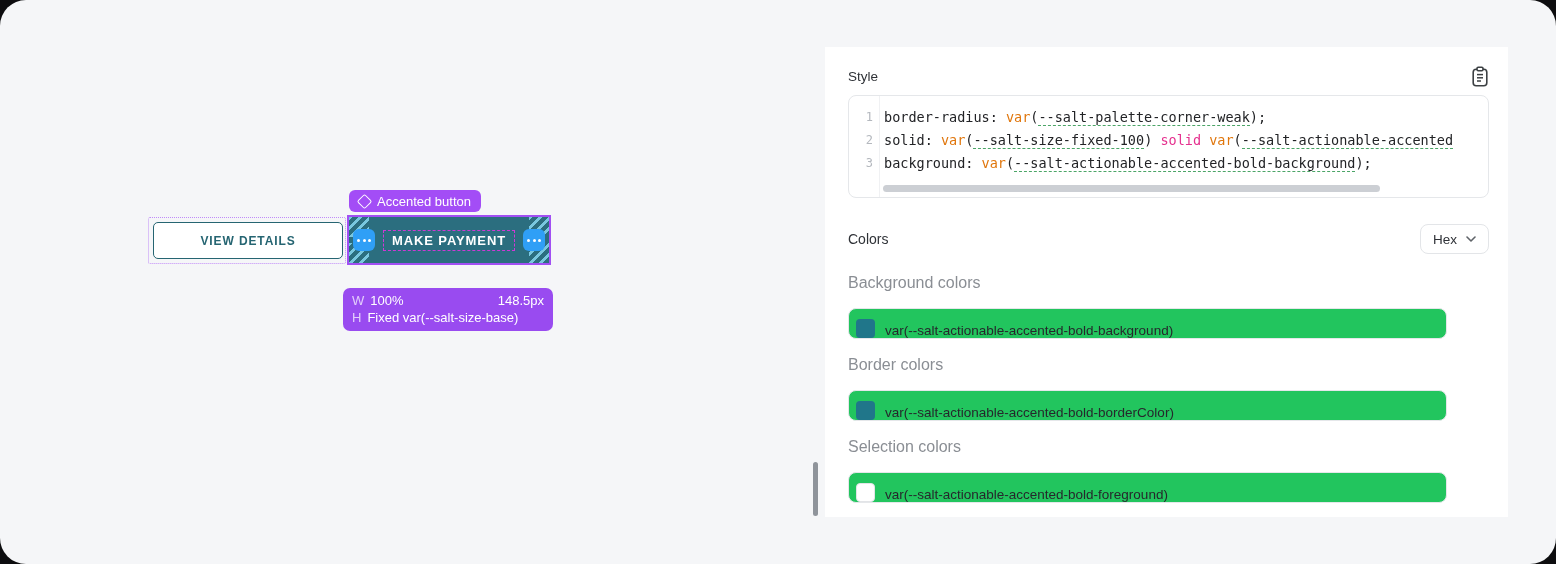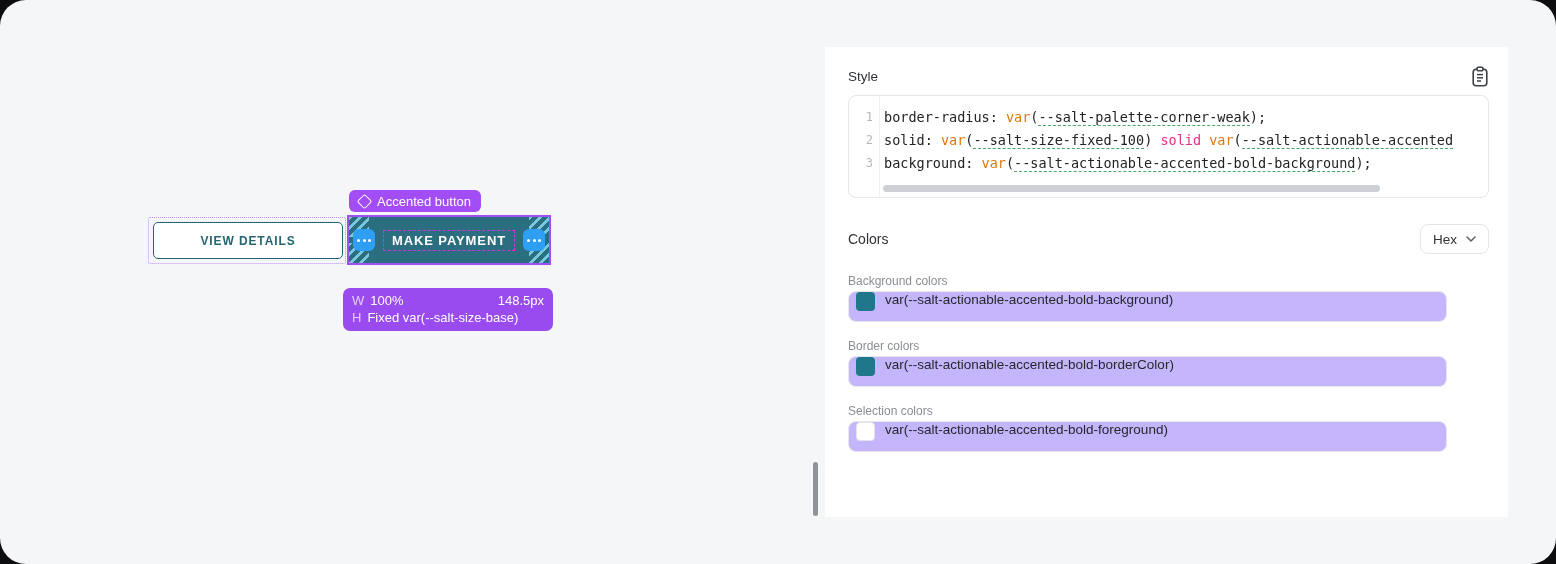--- a/index.html
+++ b/index.html
@@ -86,26 +86,26 @@
     position:absolute; left:34px; bottom:5px; width:497px; height:7px;
     border-radius:4px; background:#cccfd4; cursor:pointer;
   }
   .colors-header { margin-top:26px; width:641px; height:30px; display:flex; justify-content:space-between; align-items:center; }
   .colors-title { font-size:14px; color:#2f3237; }
   .hex-btn {
     display:flex; align-items:center; gap:9px; height:30px; padding:0 12px;
     border:1px solid #e3e5e8; border-radius:8px; background:#fff;
     font-size:13.5px; color:#2f3237; font-family:"Liberation Sans",sans-serif; cursor:pointer;justify-content:center;
   }
-  .group-label { margin-top:17px; height:17px; font-size:12px; color:#8a8e94; }
+  .group-label { margin-top:17px; height:17px; font-size:16px; color:#8a8e94; }
   .group-label.first { margin-top:20px; }
   .color-row {
-    width:599px; height:31px; box-sizing:border-box;
-    border:1px solid #e5e7ea; border-radius:8px; background:#c4b5fd;
-    display:flex; align-items:flex-start; padding-left:7px; gap:10px; cursor:pointer;
+    margin-top:17px; width:599px; height:31px; box-sizing:border-box;
+    border:1px solid #e5e7ea; border-radius:8px; background:#22c55e;
+    display:flex; align-items:flex-end; padding-left:7px; gap:10px; cursor:pointer;
   }
   .swatch { width:19px; height:19px; border-radius:4px; flex:none; box-sizing:border-box; }
   .swatch.is-white { border:1px solid #e2e4e7; }
   .row-value { font-size:13.5px; color:#26282c; white-space:nowrap; }
 </style>
 </head>
 <body>
 
 <div class="frame">
 

